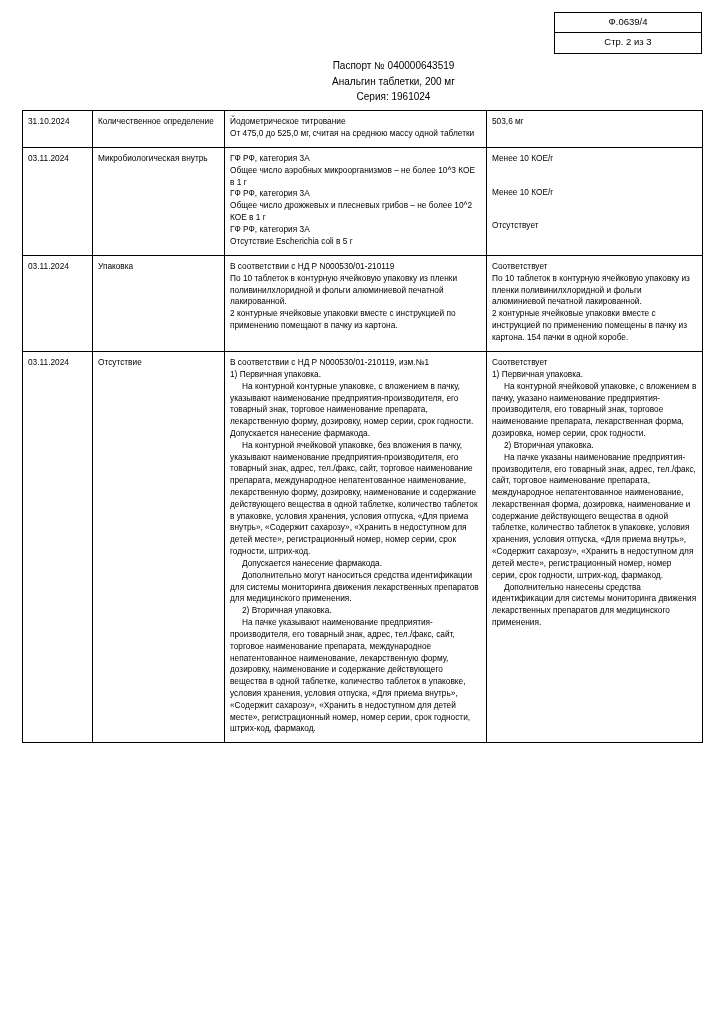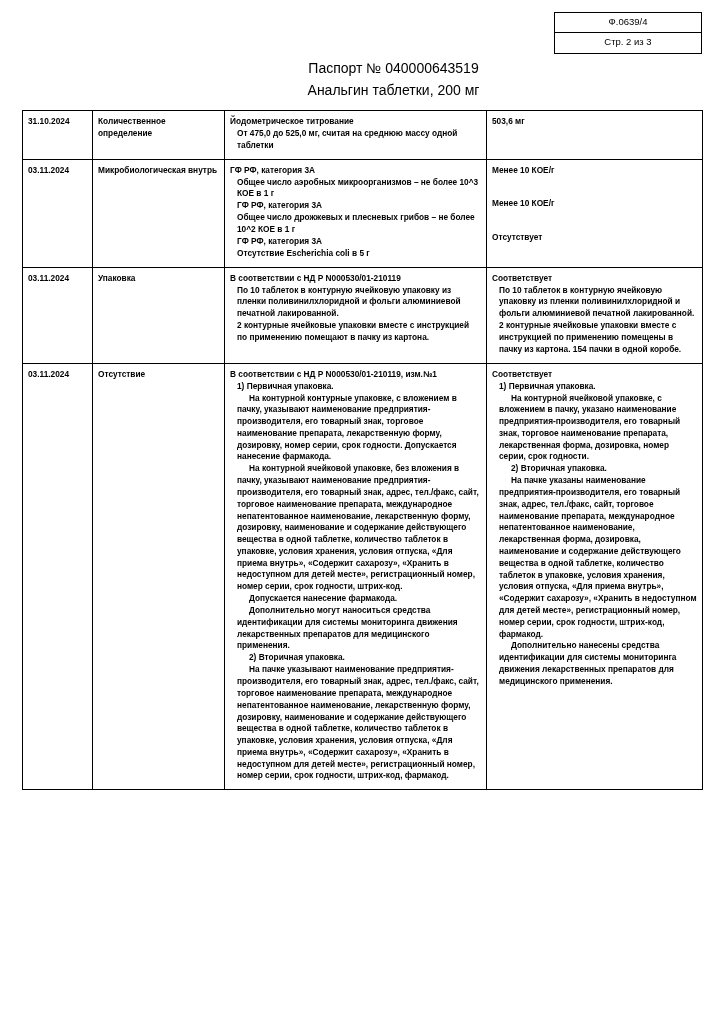--- a/index.html
+++ b/index.html
@@ -41,67 +41,67 @@
   .form-box .cell.top {
     border-bottom: 1px solid #000;
   }
   
   .doc-header {
     position: absolute;
     top: 58px;
     left: 0;
     width: 724px;
     text-align: center;
-    font-size: 14px;
+    font-size: 10px;
     line-height: 1.55;
     padding-left: 63px;
     box-sizing: border-box;
   }
   .doc-header div { white-space: nowrap; }
 
   
   table.main {
     position: absolute;
     top: 110px;
     left: 22px;
     width: 680px;
     border-collapse: collapse;
     table-layout: fixed;
     font-size: 8.3px;
-    font-weight: bold;
   }
   table.main td {
     border: 1px solid #000;
     vertical-align: top;
     padding: 5px 5px 7px 5px;
     line-height: 1.42;
   }
   col.c1 { width: 70px; }
   col.c2 { width: 132px; }
   col.c3 { width: 262px; }
   col.c4 { width: 216px; }
 
   .p { margin: 0; }
-  .p + .p { margin-top: 0.2px; margin-left: 7px; }
+  .p + .p { margin-top: 0.2px; }
   .ind { text-indent: 12px; }
   .gap-lg { height: 22px; }
 </style>
 </head>
 <body>
 
 <div class="page">
 
   <div class="form-box">
     <div class="cell top">Ф.0639/4</div>
     <div class="cell">Стр. 2 из 3</div>
   </div>
 
   <div class="doc-header">
     <div>Паспорт № 040000643519</div>
     <div>Анальгин таблетки, 200 мг</div>
+    <div>Серия: 1961024</div>
   </div>
 
   <table class="main">
     <colgroup>
       <col class="c1">
         <col class="c2">
         <col class="c3">
         <col class="c4">
     </colgroup>
     <tbody>

